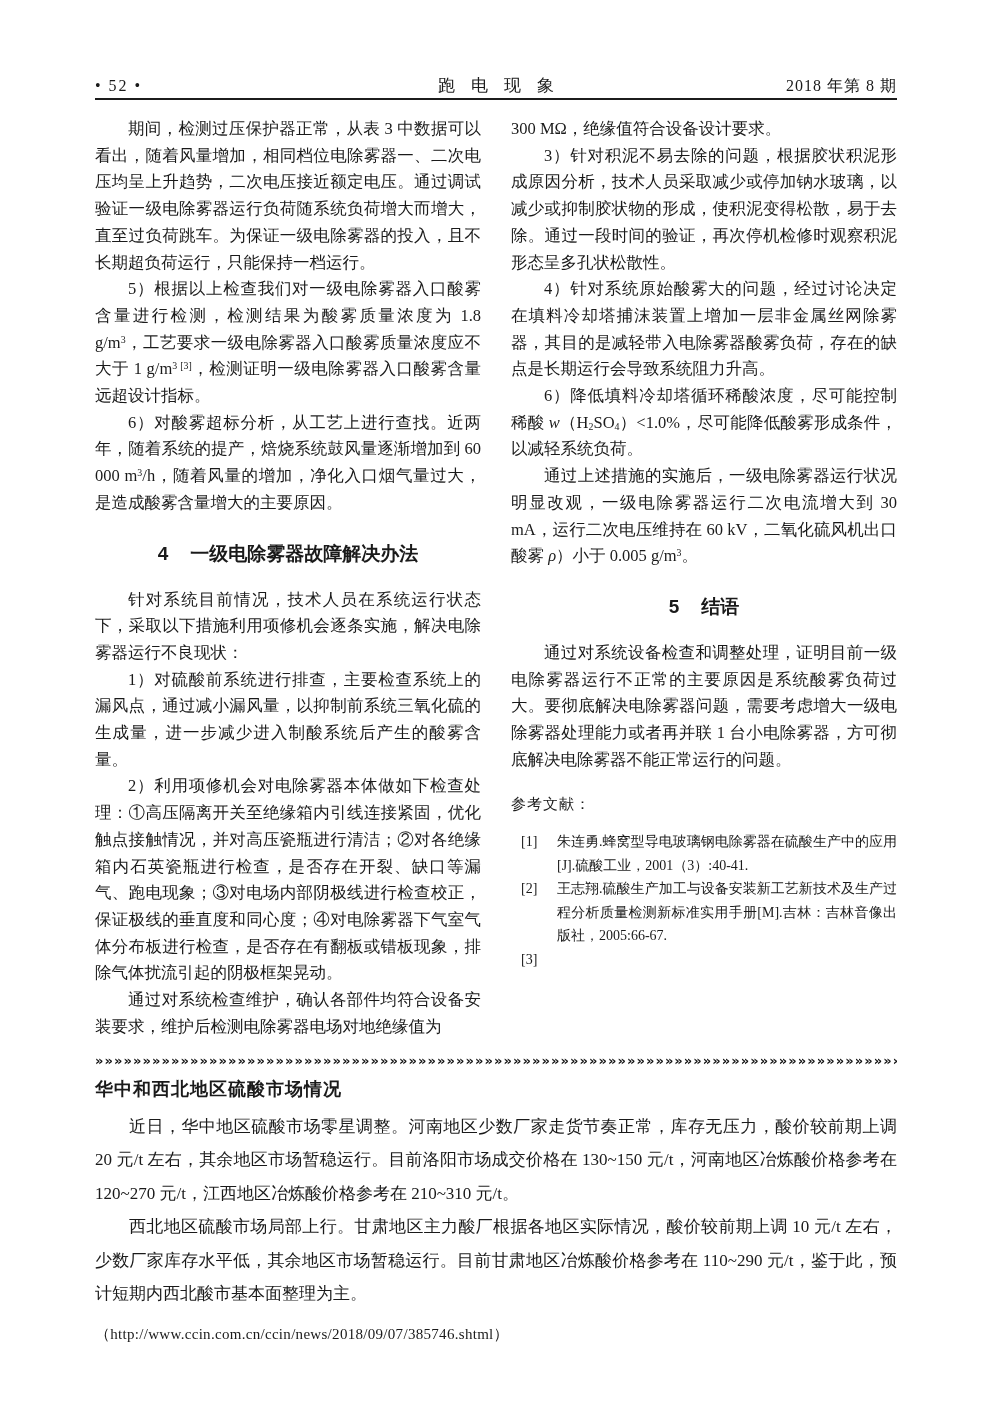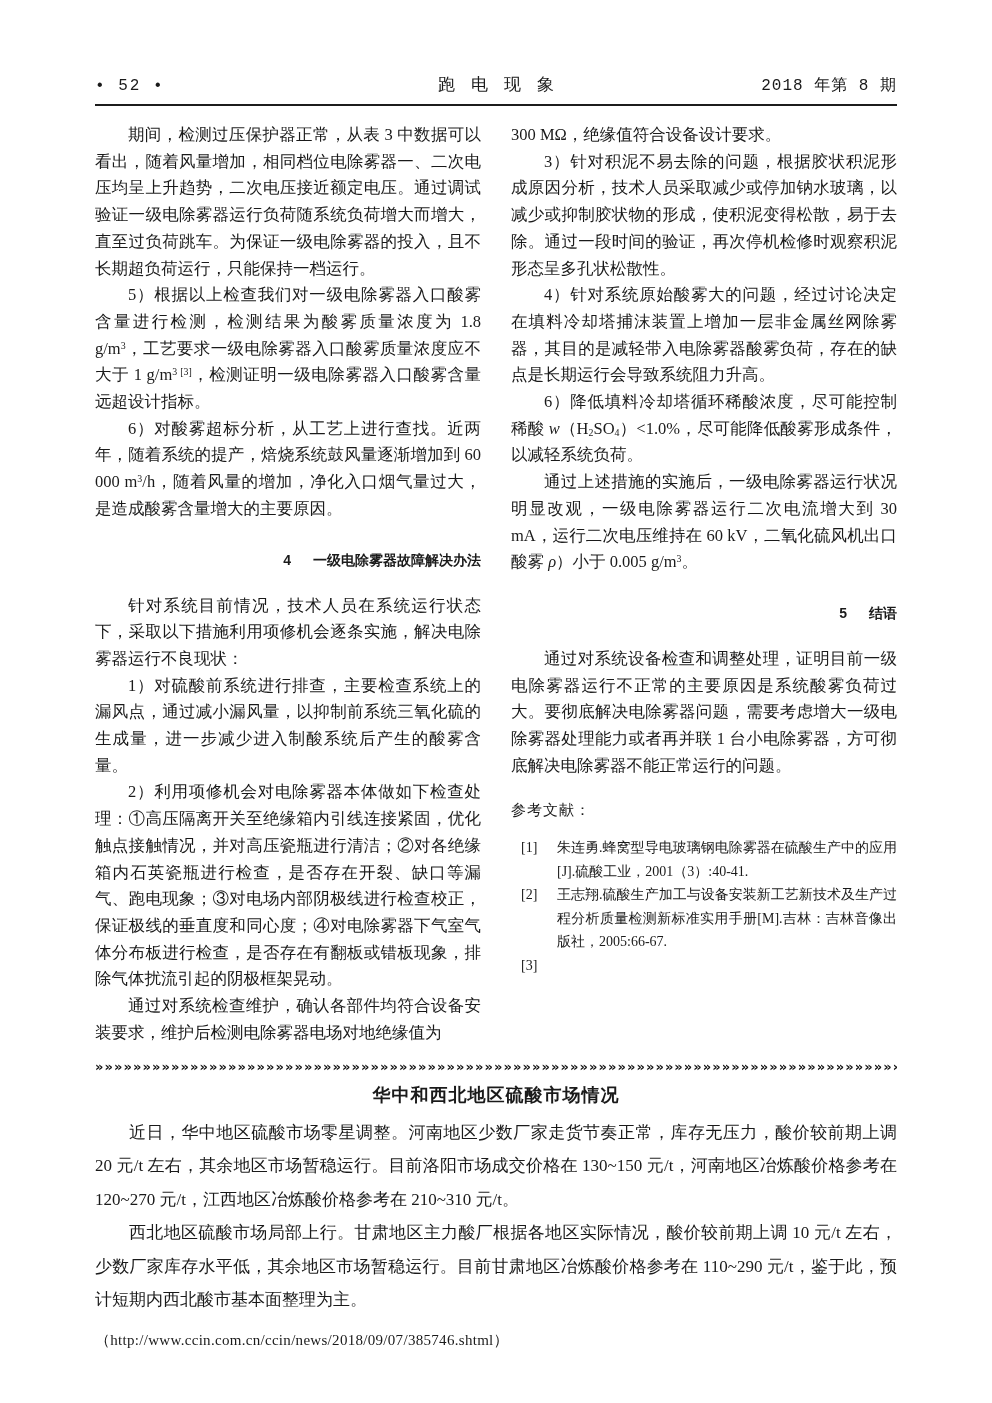--- a/index.html
+++ b/index.html
@@ -13,60 +13,59 @@
     font-family: "Liberation Serif", "DejaVu Serif", serif;
     overflow: hidden;
   }
   .content { width: 802px; margin: 0 auto; padding-top: 76px; }
 
   
   .hdr {
     display: flex; align-items: flex-end;
     font-size: 16px; line-height: 20px;
     border-bottom: 2px solid #1c1c1c;
-    padding-bottom: 8px;
-    font-family: Liberation Mono, monospace;
+    padding-bottom: 2px;
   }
   .hdr .pageno { width: 200px; letter-spacing: 2px; }
   .hdr .journal { flex: 1; text-align: center; letter-spacing: 16px; text-indent: 16px; font-size: 17px; }
   .hdr .issue { width: 200px; text-align: right; letter-spacing: 1px; }
 
   
   .cols { display: flex; gap: 30px; margin-top: 16px; }
   .col { width: 390px; font-size: 16.5px; line-height: 26.7px; text-align: justify; }
   .col p.indent { text-indent: 2em; }
   sup { font-size: 0.6em; vertical-align: 0.55em; line-height: 0; }
   sub { font-size: 0.6em; vertical-align: -0.2em; line-height: 0; }
   .it { font-style: italic; }
 
   .sec-h {
     font-family: "Liberation Sans", "DejaVu Sans", sans-serif;
-    font-weight: bold; font-size: 14px; line-height: 24px;
-    margin: 25px 0 21px 0; text-align: right; text-indent: 0;
+    font-weight: bold; font-size: 19px; line-height: 24px;
+    margin: 25px 0 21px 0; text-align: center; text-indent: 0;
   }
   .sec-h .num { margin-right: 22px; }
 
   .refs-label { font-size: 15px; margin: 18px 0 12px 0; letter-spacing: 1px; }
   .ref { display: flex; padding-left: 10px; font-size: 14px; line-height: 23.5px; text-align: justify; }
   .ref .rlabel { width: 36px; flex: none; }
   .ref .rtext { flex: 1; }
 
   
   .divider {
     margin-top: 13px;
     font-family: "DejaVu Sans", sans-serif;
     font-weight: bold; font-size: 13px; line-height: 14px;
     letter-spacing: 1.1px; white-space: nowrap; overflow: hidden;
     color: #111;
   }
 
   
   .market { margin-top: 9px; }
   .market-title {
-    text-align: center; font-size: 18px; font-weight: 600;
+    text-align: left; font-size: 18px; font-weight: 600;
     letter-spacing: 1px; margin: 8px 0 9px 0;
   }
   .market p.mpara {
     font-size: 17px; line-height: 33.5px;
     text-indent: 2em; text-align: justify;
   }
   .source { text-align: left; font-size: 15px; margin-top: 14px; letter-spacing: 0.3px; }
 </style>
 </head>
 <body>

